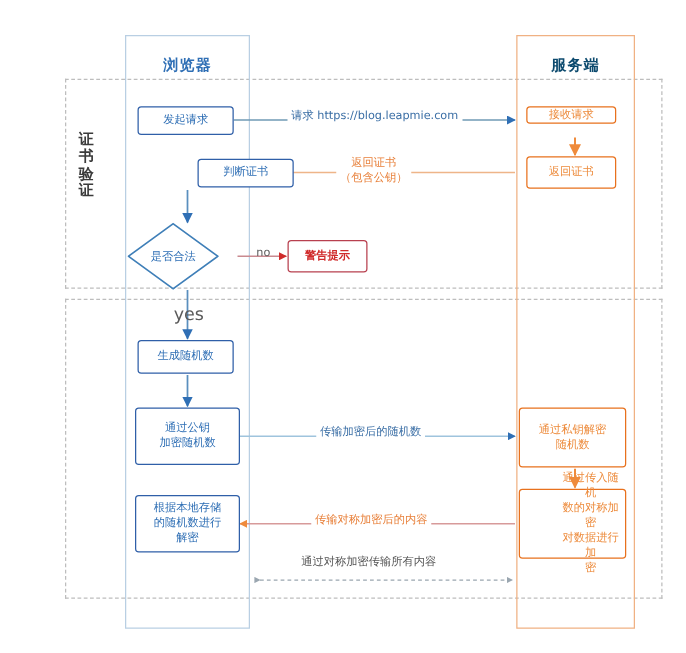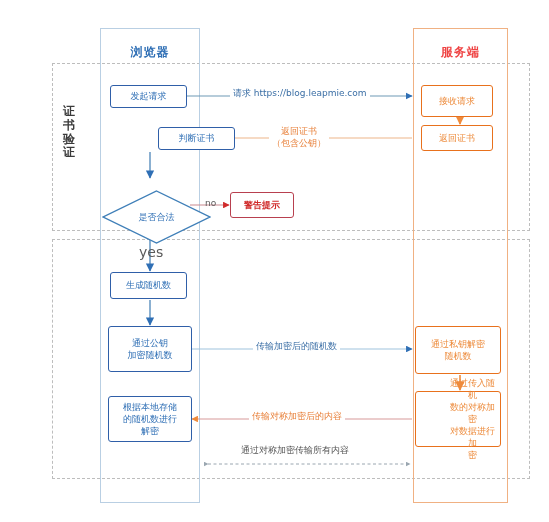--- a/index.html
+++ b/index.html
@@ -35,21 +35,21 @@
   }
   .lane-title {
     position: absolute;
     width: 100%;
     text-align: center;
     font-size: 12px;
     font-weight: bold;
     letter-spacing: 1px;
   }
   .lane.browser .lane-title { top: 15px; color: #2f6fb5; }
-  .lane.server  .lane-title { top: 15px; color: #ef4444; }
+  .lane.server  .lane-title { top: 15px; color: #0c4a6e; }
 
   
   .band {
     position: absolute;
     box-sizing: border-box;
     border: 1px dashed #bdbdbd;
   }
   .band.verify   { left: 52px; top: 63px;  width: 478px; height: 168px; }
   .band.transfer { left: 52px; top: 239px; width: 478px; height: 240px; }
 
@@ -194,36 +194,36 @@
 
     <path d="M 412 419 L 192 419" stroke="#d79a9a" stroke-width="1.1" fill="none" marker-end="url(#ar-orange)"></path>
 
     <path d="M 208 464 L 410 464" stroke="#9aa6b0" stroke-width="1" stroke-dasharray="3 2.5" fill="none" marker-end="url(#ar-gray)" marker-start="url(#ar-gray-start)"></path>
   </svg>
 
   <div class="node blue" style="left:110px; top:85px; width:77px; height:23px;">发起请求</div>
 
   <div class="node blue" style="left:110px; top:127px; width:77px; height:23px;margin-left:48px;">判断证书</div>
 
-  <div class="diamond-wrap" style="left:102px; top:190px; width:73px; height:54px;padding-left:36px;">
+  <div class="diamond-wrap" style="left:102px; top:178px; width:73px; height:54px;">
     <svg class="diamond" viewBox="0 0 96 54" preserveAspectRatio="none">
       <polygon points="48,1 95,27 48,53 1,27" fill="#ffffff" stroke="#3f7fb8" stroke-width="1.4"></polygon>
     </svg>
     <div class="diamond-text">是否合法</div>
   </div>
 
   <div class="node red" style="left:230px; top:192px; width:64px; height:26px;">警告提示</div>
 
   <div class="node blue" style="left:110px; top:272px; width:77px; height:27px;">生成随机数</div>
 
   <div class="node blue" style="left:108px; top:326px; width:84px; height:46px;">通过公钥<br>加密随机数</div>
 
   <div class="node blue" style="left:108px; top:396px; width:84px; height:46px;">根据本地存储<br>的随机数进行<br>解密</div>
 
-  <div class="node orange" style="left:421px; top:85px; width:72px; height:32px;">接收请求</div>
+  <div class="node orange" style="left:421px; top:85px; width:72px; height:14px;">接收请求</div>
 
   <div class="node orange" style="left:421px; top:125px; width:72px; height:26px;">返回证书</div>
 
   <div class="node orange" style="left:415px; top:326px; width:86px; height:48px;">通过私钥解密<br>随机数</div>
 
   <div class="node orange" style="left:415px; top:391px; width:86px; height:56px;padding-left:31px;">通过传入随机<br>数的对称加密<br>对数据进行加<br>密</div>
 
   <div class="elabel blue" style="left:230px; top:88px;">请求 https://blog.leapmie.com</div>
 
   <div class="elabel orange" style="left:269px; top:126px;">返回证书<br>（包含公钥）</div>

